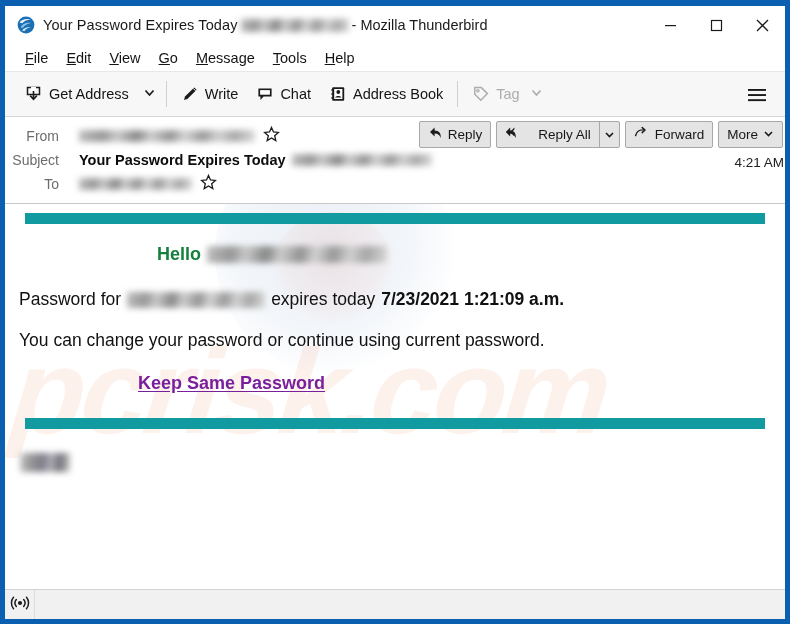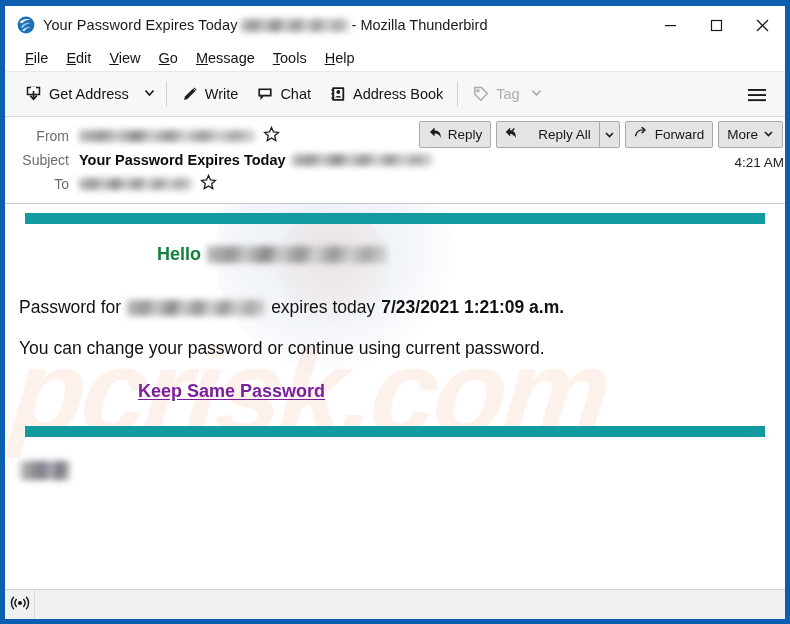--- a/index.html
+++ b/index.html
@@ -152,21 +152,21 @@
     display: flex;
     align-items: center;
     height: 24px;
     padding-left: 0;
   }
   .hdr-label {
     width: 74px;
     text-align: right;
     font-size: 14px;
     color: #6d6d6d;
-    padding-right: 10px;
+    padding-right: 20px;
     flex: 0 0 auto;
   }
   .hdr-value { display: flex; align-items: center; gap: 8px; }
   .hdr-subject {
     font-size: 14.5px;
     font-weight: bold;
     color: #0d0d0d;
     white-space: nowrap;
   }
   .star-icon { cursor: default; }
@@ -289,21 +289,21 @@
     margin: 20px 0 0 152px;
     display: flex;
     align-items: center;
     font-size: 18px;
     font-weight: bold;
     color: #15803d;
   }
   #hello-redact { width: 180px; height: 17px; margin-left: 6px; }
 
   #pw-line {
-    margin: 32px 0 0 14px;
+    margin: 24px 0 0 14px;
     display: flex;
     align-items: center;
     font-size: 17.5px;
     color: #111;
     white-space: nowrap;
   }
   #pw-redact { width: 138px; height: 16px; margin: 0 6px; }
   #pw-date { font-weight: bold; margin-left: 6px; }
 
   #change-line {

